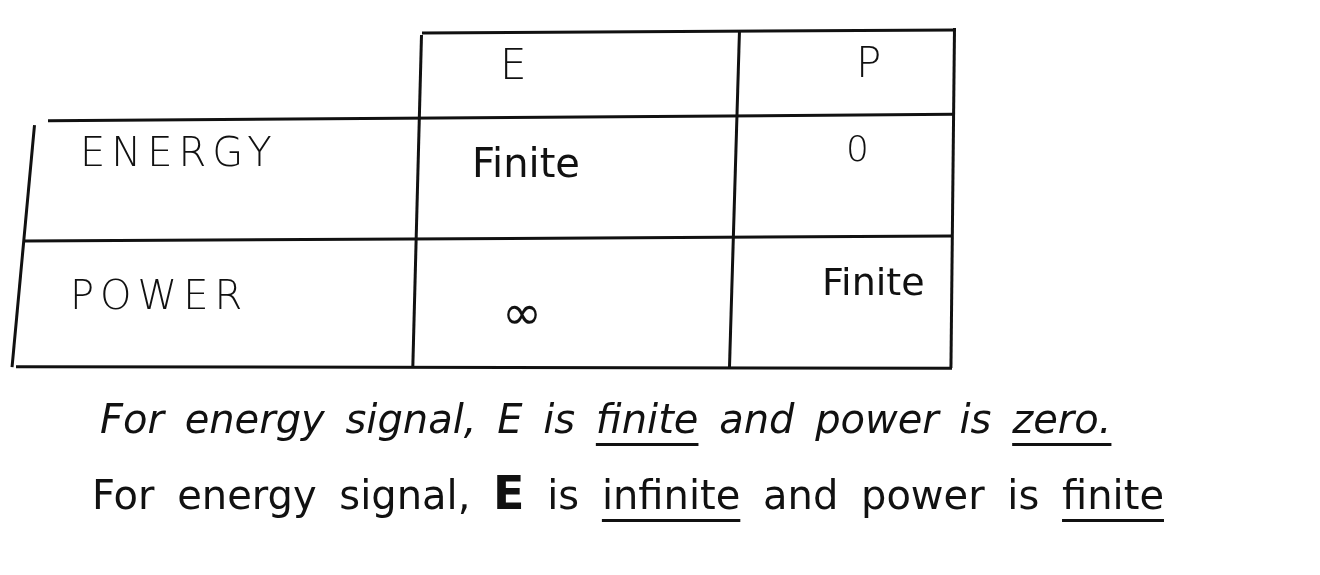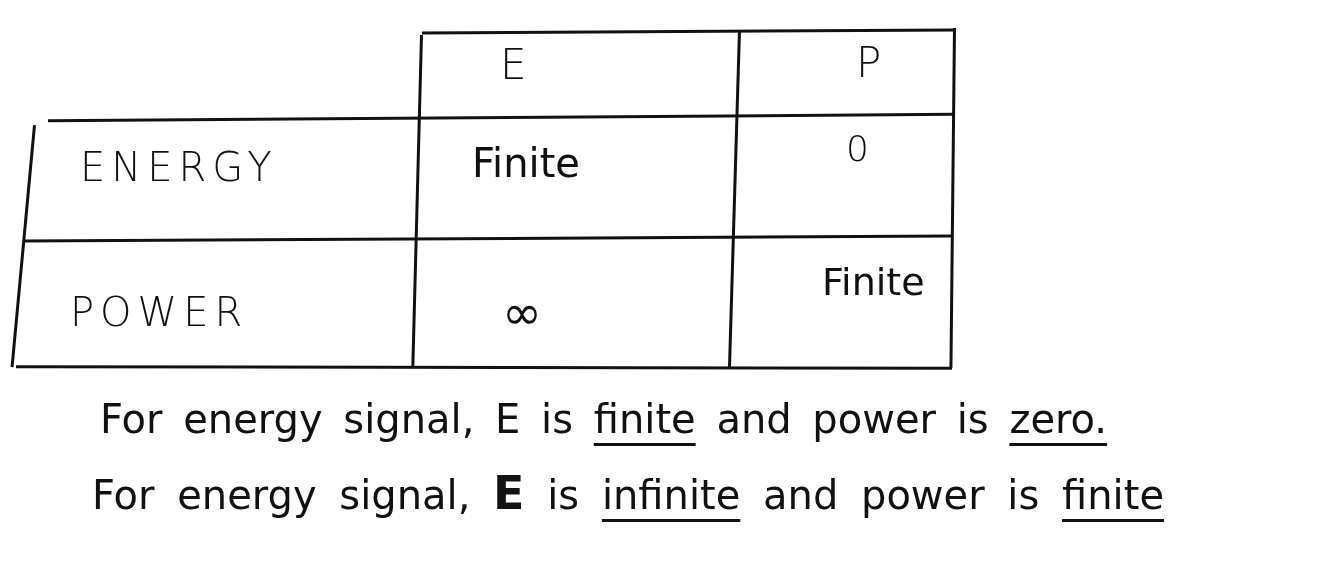--- a/index.html
+++ b/index.html
@@ -46,31 +46,31 @@
   <div class="line" style="left:16px; top:366px; width:936px; height:3px; transform:rotate(0.1deg);"></div>
 
   <div class="line" style="left:33px; top:125px; width:3px; height:243px; transform:rotate(5.3deg); transform-origin:top left;"></div>
   <div class="line" style="left:420px; top:35px; width:3px; height:333px; transform:rotate(1.5deg); transform-origin:top left;"></div>
   <div class="line" style="left:738px; top:30px; width:3px; height:338px; transform:rotate(1.7deg); transform-origin:top left;"></div>
   <div class="line" style="left:953px; top:28px; width:3px; height:340px; transform:rotate(0.6deg); transform-origin:top left;"></div>
 
   <span class="hand" style="left:500px; top:40px; font-size:42px; font-weight:300;">E</span>
   <span class="hand" style="left:856px; top:38px; font-size:42px; font-weight:300;">P</span>
 
-  <span class="hand caps" style="left:80px; top:144px; font-size:40px;">ENERGY</span>
-  <span class="hand caps" style="left:70px; top:289px; font-size:40px;">POWER</span>
+  <span class="hand caps" style="left:80px; top:129px; font-size:40px;">ENERGY</span>
+  <span class="hand caps" style="left:70px; top:272px; font-size:40px;">POWER</span>
 
   <span class="hand" style="left:472px; top:140px; font-size:40px;">Finite</span>
   <span class="hand" style="left:846px; top:128px; font-size:36px; font-weight:300;">0</span>
   <span class="hand" style="left:502px; top:284px; font-size:48px;">∞</span>
   <span class="hand" style="left:822px; top:260px; font-size:38px;">Finite</span>
 </div>
 
 <div>
-  <div class="hand" style="left:100px; top:396px; font-size:40px; word-spacing:8px;">
+  <div class="hand" style="left:100px; top:396px; font-size:40px; word-spacing:8px;font-style:italic;">
     <span>For energy signal, E is</span>
     <span class="u">finite</span>
     <span>and power is</span>
     <span class="u">zero.</span>
   </div>
 
   <div class="hand" style="left:92px; top:466px; font-size:40px; word-spacing:10px;">
     <span>For energy signal,</span>
     <span style="font-weight:bold; font-size:46px;">E</span>
     <span>is</span>

